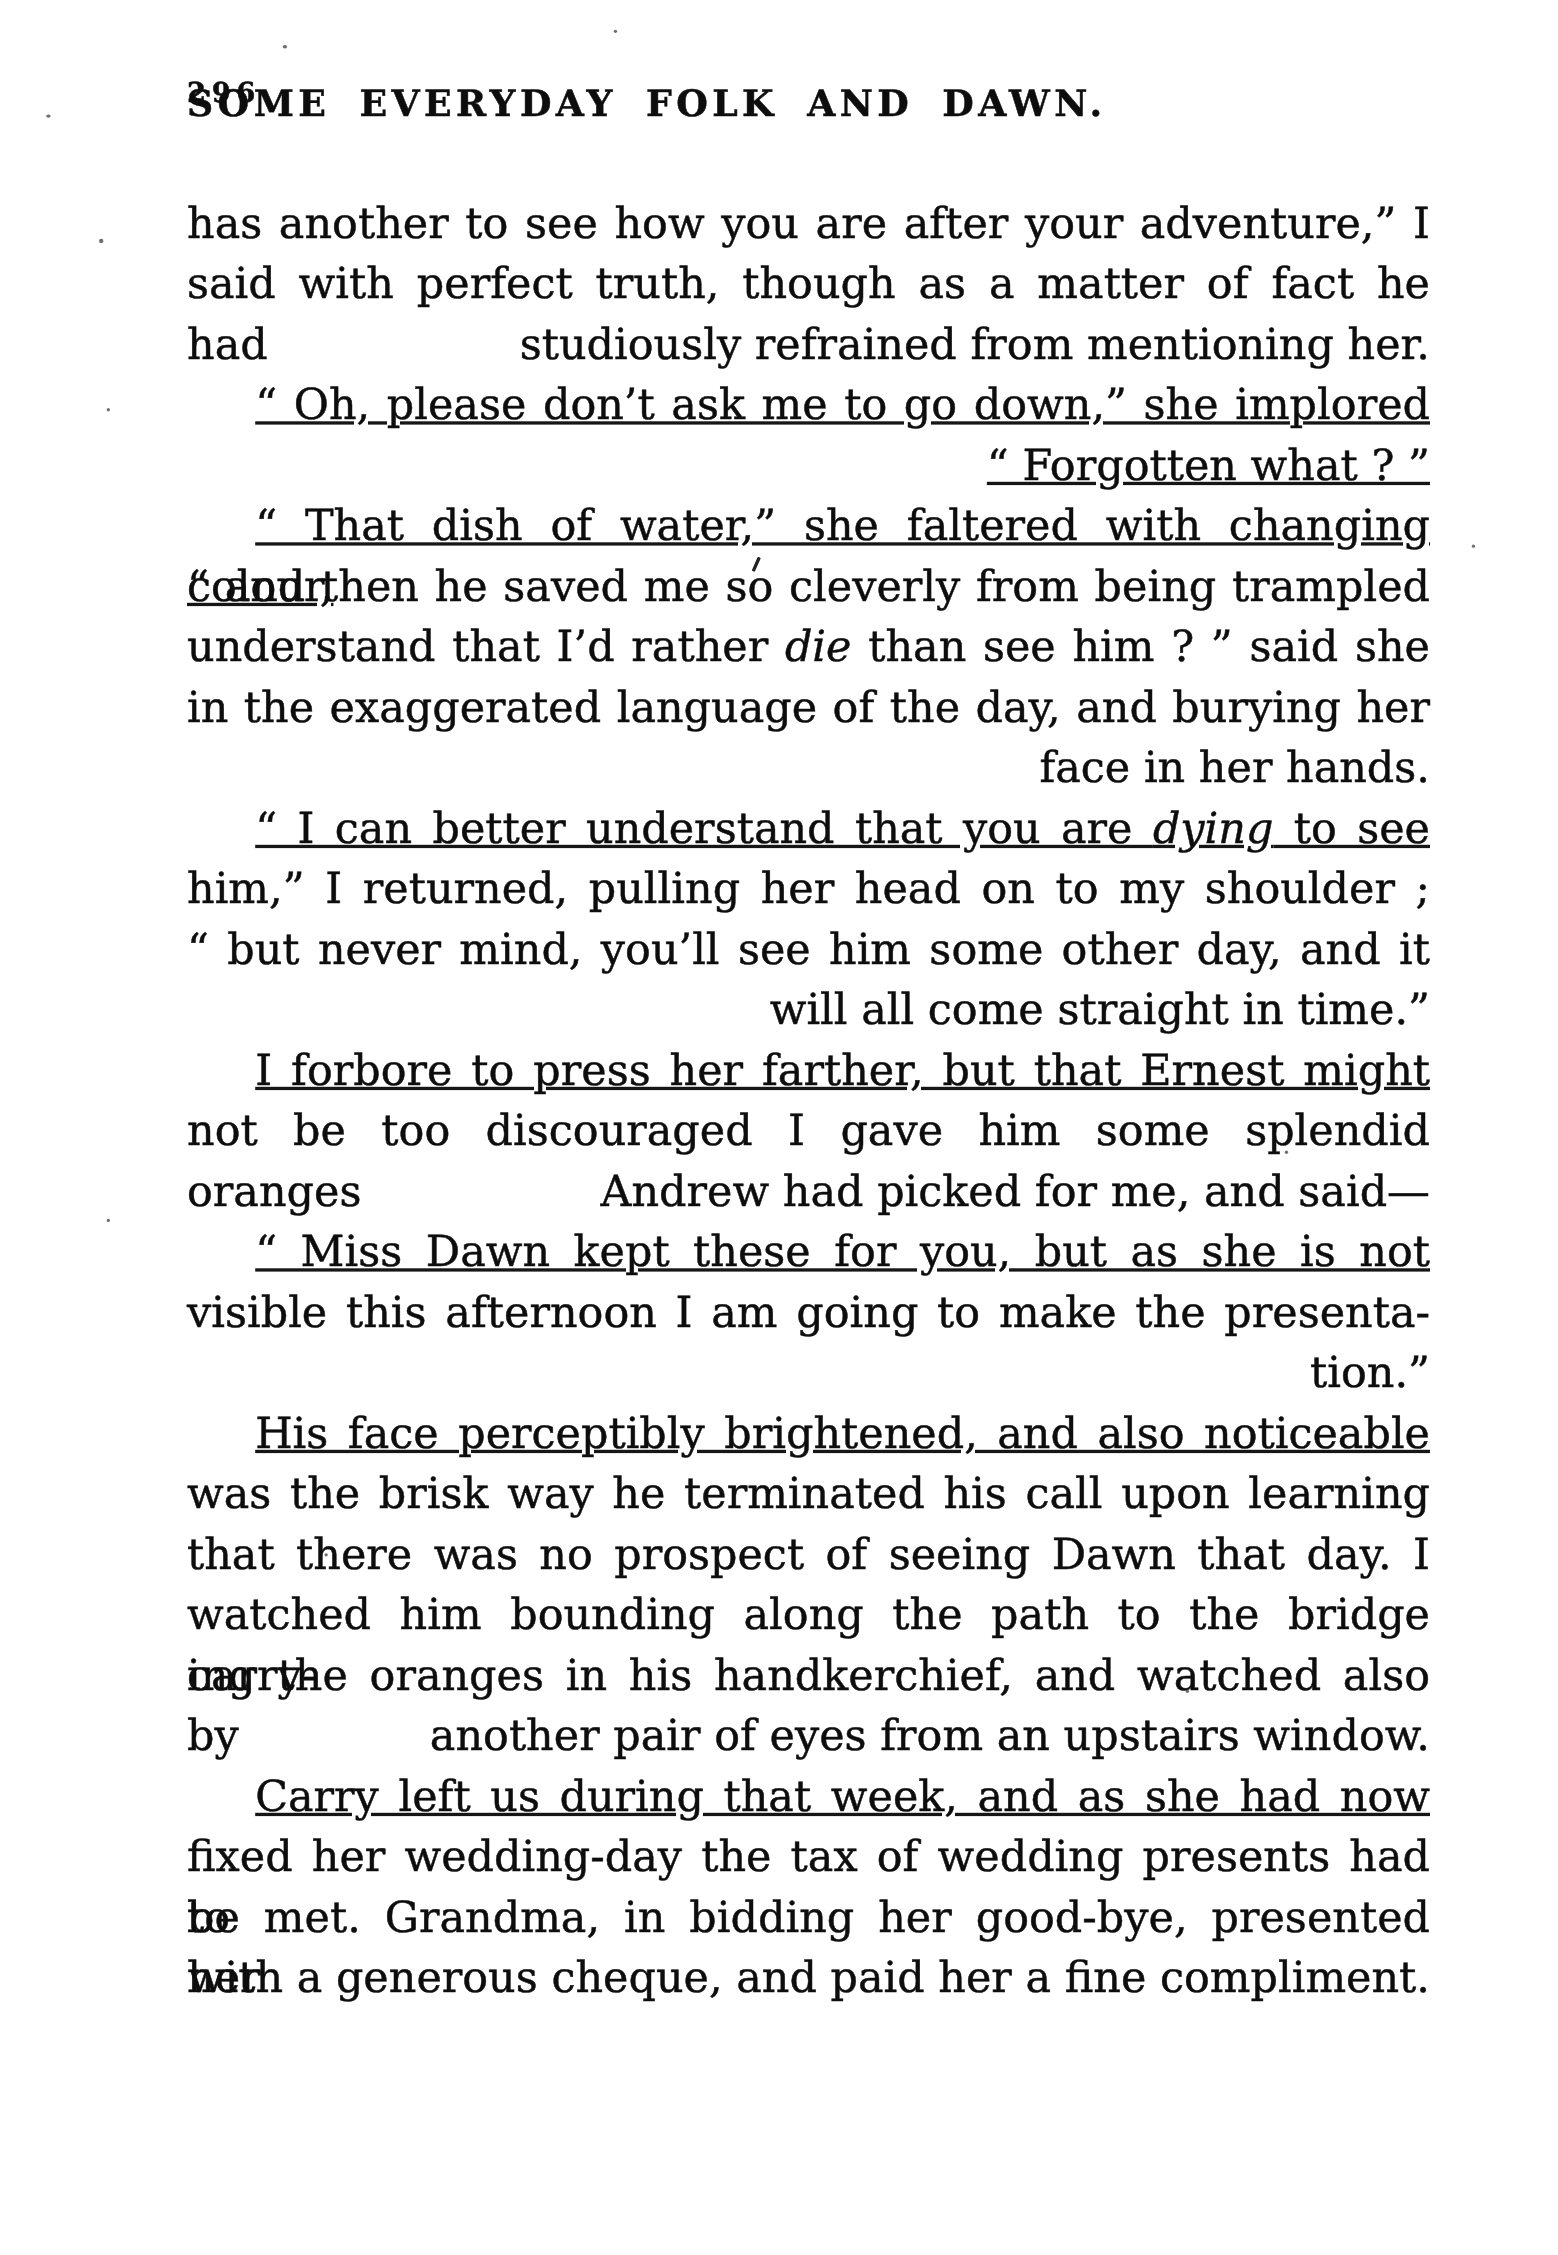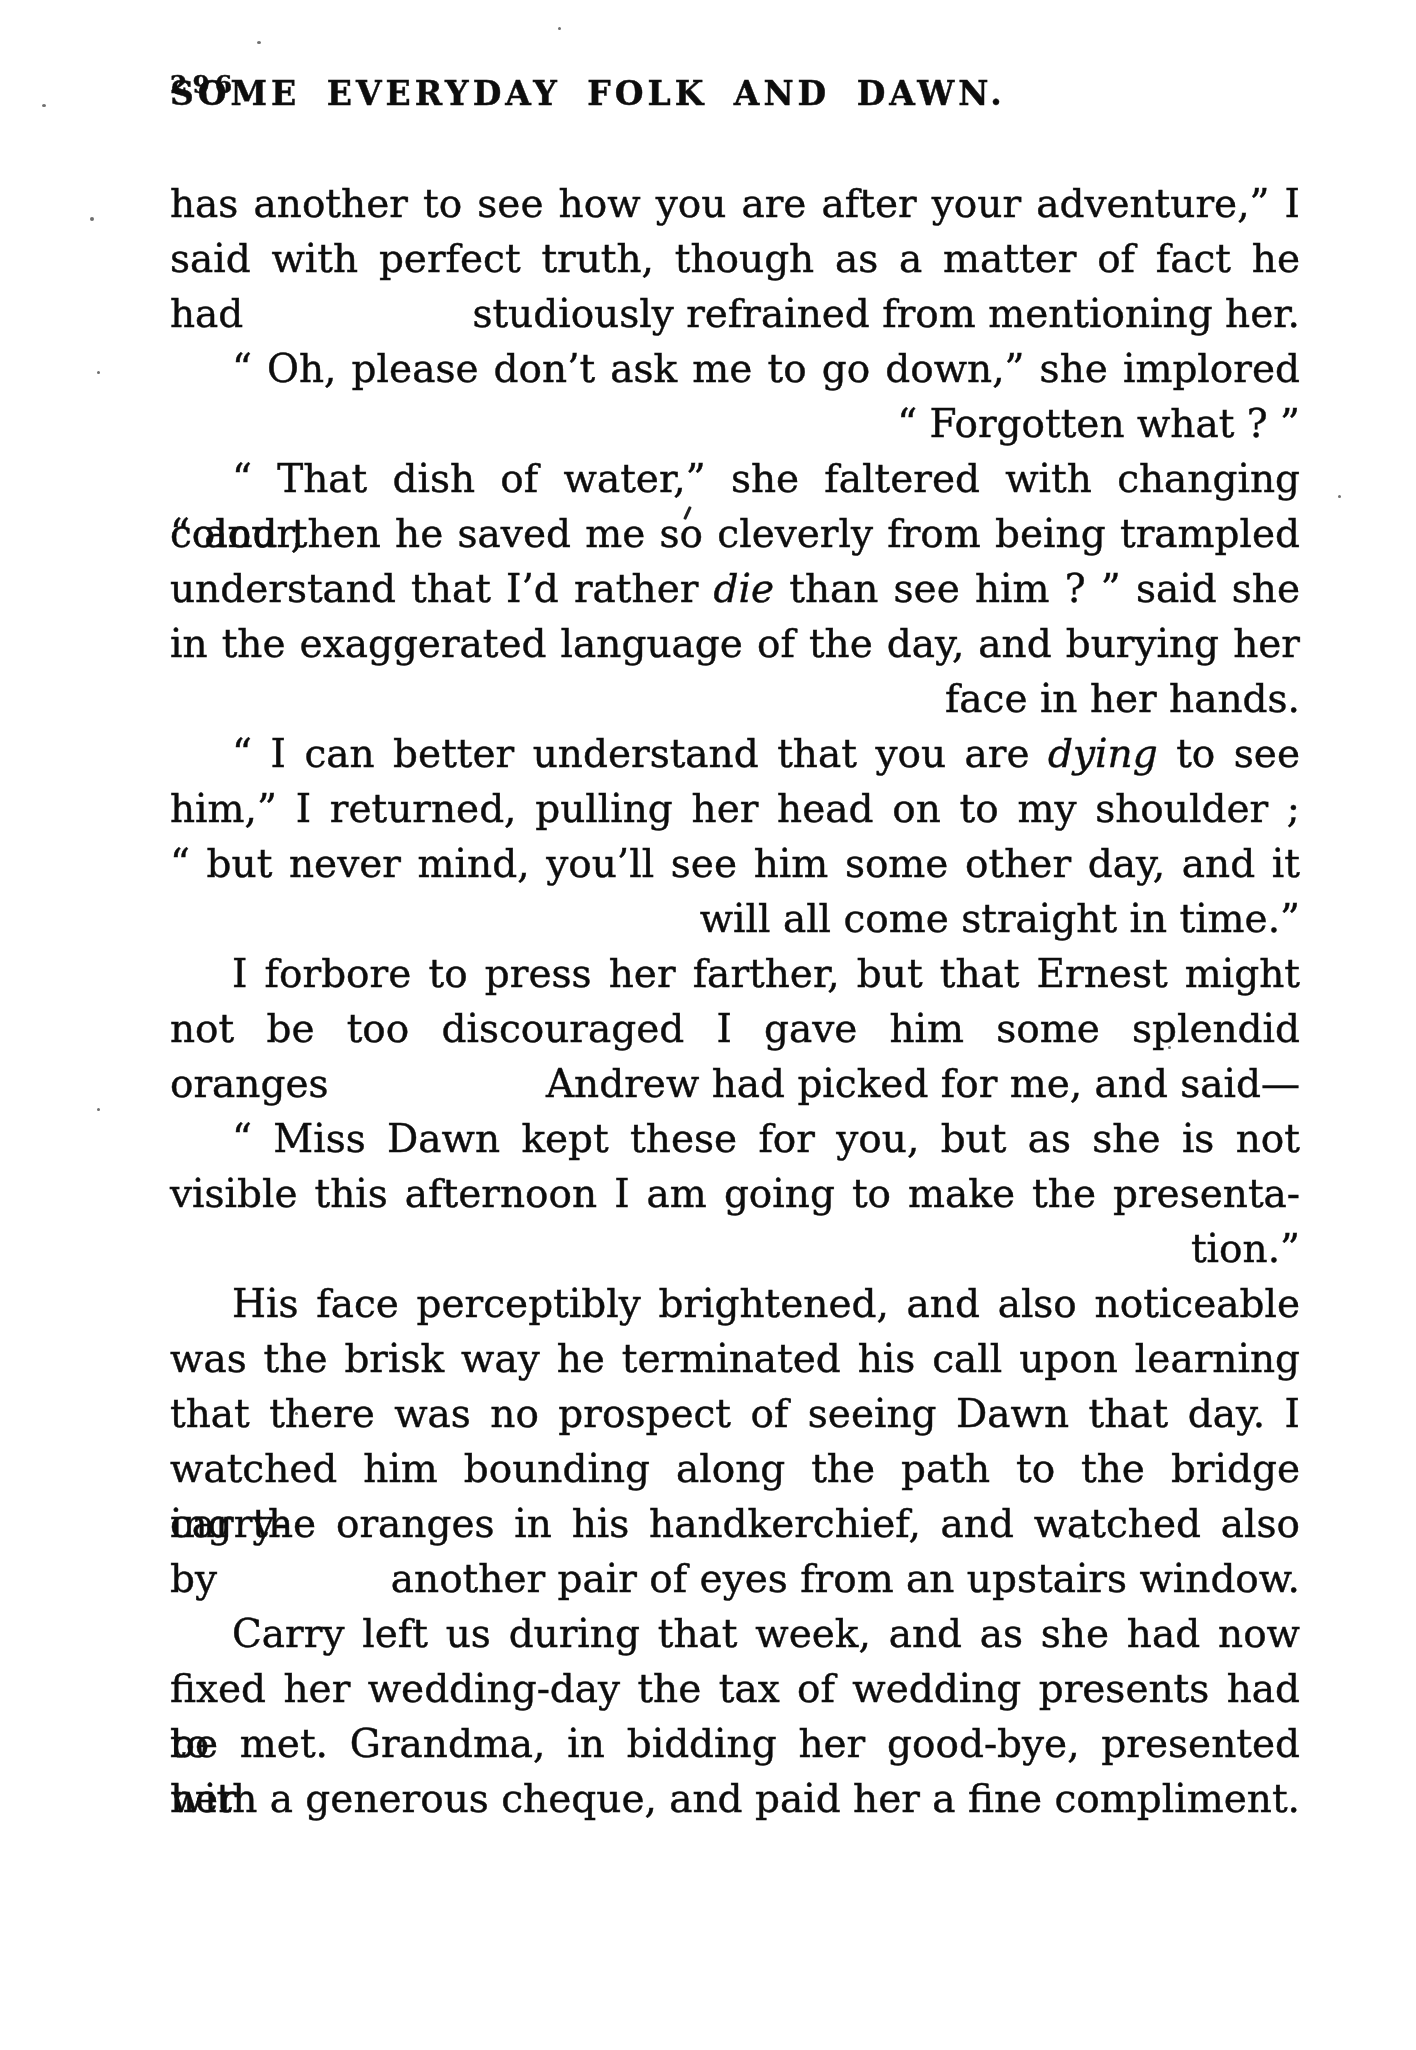--- a/index.html
+++ b/index.html
@@ -46,21 +46,21 @@
     display: block;
     height: 55px;
     white-space: nowrap;
     text-align: right;
   }
   .text-line.j {
     text-align: justify;
     text-align-last: justify;
     white-space: normal;
   }
-  .text-line.ind { text-indent: 62px; }
+  .text-line.ind { text-indent: 62px; text-decoration: underline; }
   .it { font-style: italic; }
   
   .speck {
     position: absolute;
     background: #555;
     border-radius: 50%;
     opacity: 0.85;
   }
   .accent-mark {
     position: absolute;

